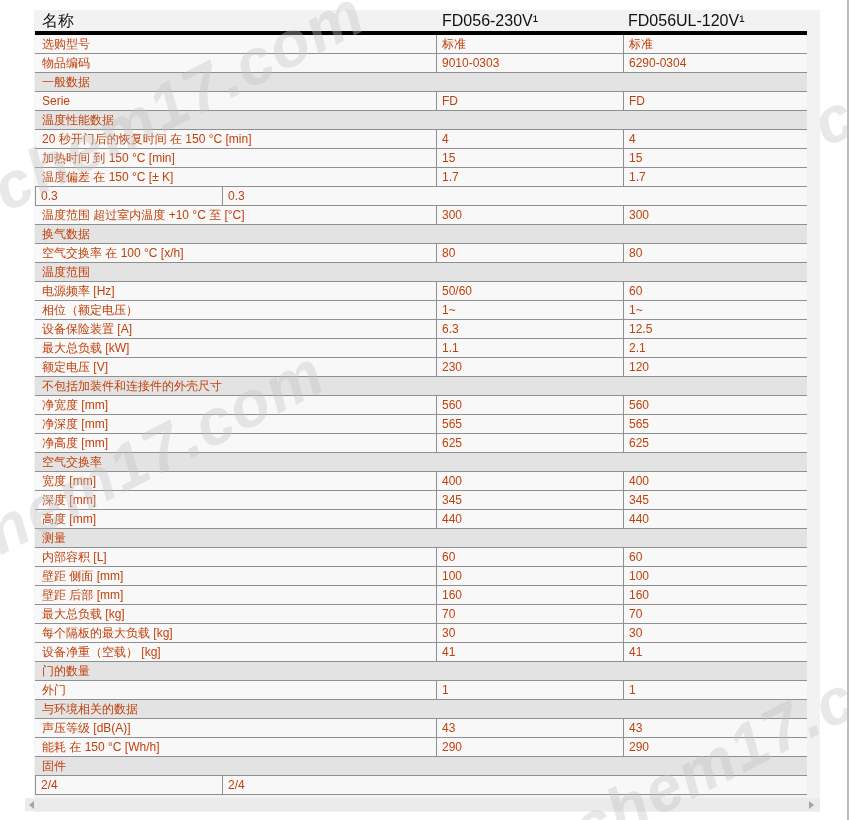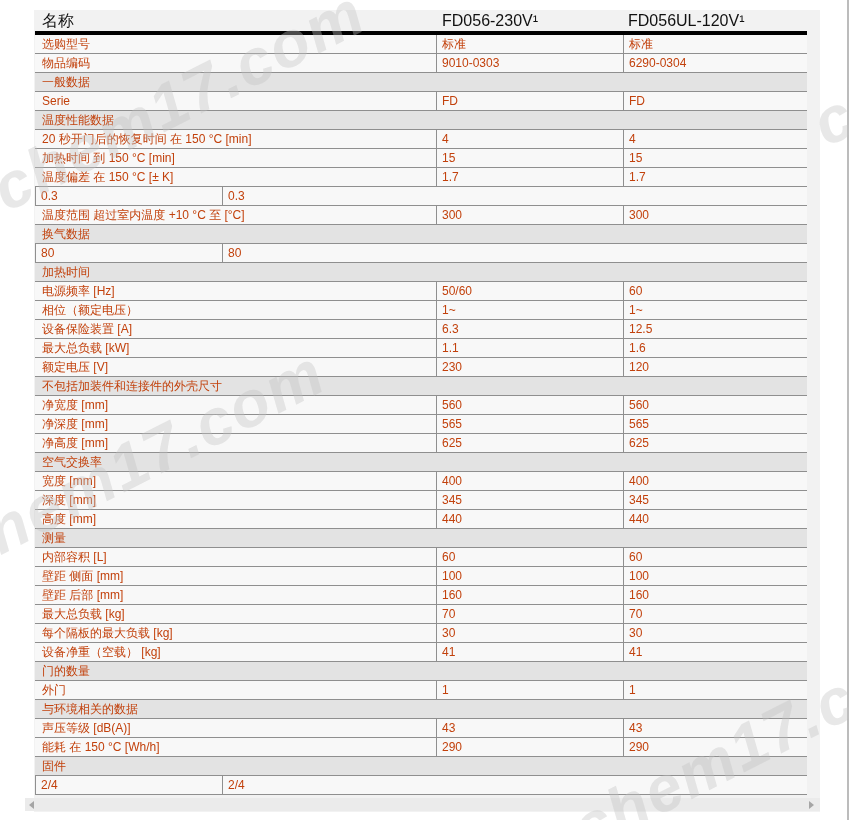--- a/index.html
+++ b/index.html
@@ -167,45 +167,46 @@
         </div>
         <div class="row data-row">
           <div class="cell c1">温度范围 超过室内温度 +10 °C 至 [°C]</div>
           <div class="cell c2">300</div>
           <div class="cell c3">300</div>
         </div>
         <div class="row section-row">
           <div class="cell sec-label">换气数据</div>
         </div>
         <div class="row data-row">
+          <div class="cell c1">空气交换率 在 100 °C [x/h]</div>
           <div class="cell c2">80</div>
           <div class="cell c3">80</div>
         </div>
         <div class="row section-row">
-          <div class="cell sec-label">加热时间</div>
+          <div class="cell sec-label">温度范围</div>
         </div>
         <div class="row data-row">
           <div class="cell c1">电源频率 [Hz]</div>
           <div class="cell c2">50/60</div>
           <div class="cell c3">60</div>
         </div>
         <div class="row data-row">
           <div class="cell c1">相位（额定电压）</div>
           <div class="cell c2">1~</div>
           <div class="cell c3">1~</div>
         </div>
         <div class="row data-row">
           <div class="cell c1">设备保险装置 [A]</div>
           <div class="cell c2">6.3</div>
           <div class="cell c3">12.5</div>
         </div>
         <div class="row data-row">
           <div class="cell c1">最大总负载 [kW]</div>
           <div class="cell c2">1.1</div>
-          <div class="cell c3">1.6</div>
+          <div class="cell c3">2.1</div>
         </div>
         <div class="row data-row">
           <div class="cell c1">额定电压 [V]</div>
           <div class="cell c2">230</div>
           <div class="cell c3">120</div>
         </div>
         <div class="row section-row">
           <div class="cell sec-label">不包括加装件和连接件的外壳尺寸</div>
         </div>
         <div class="row data-row">

